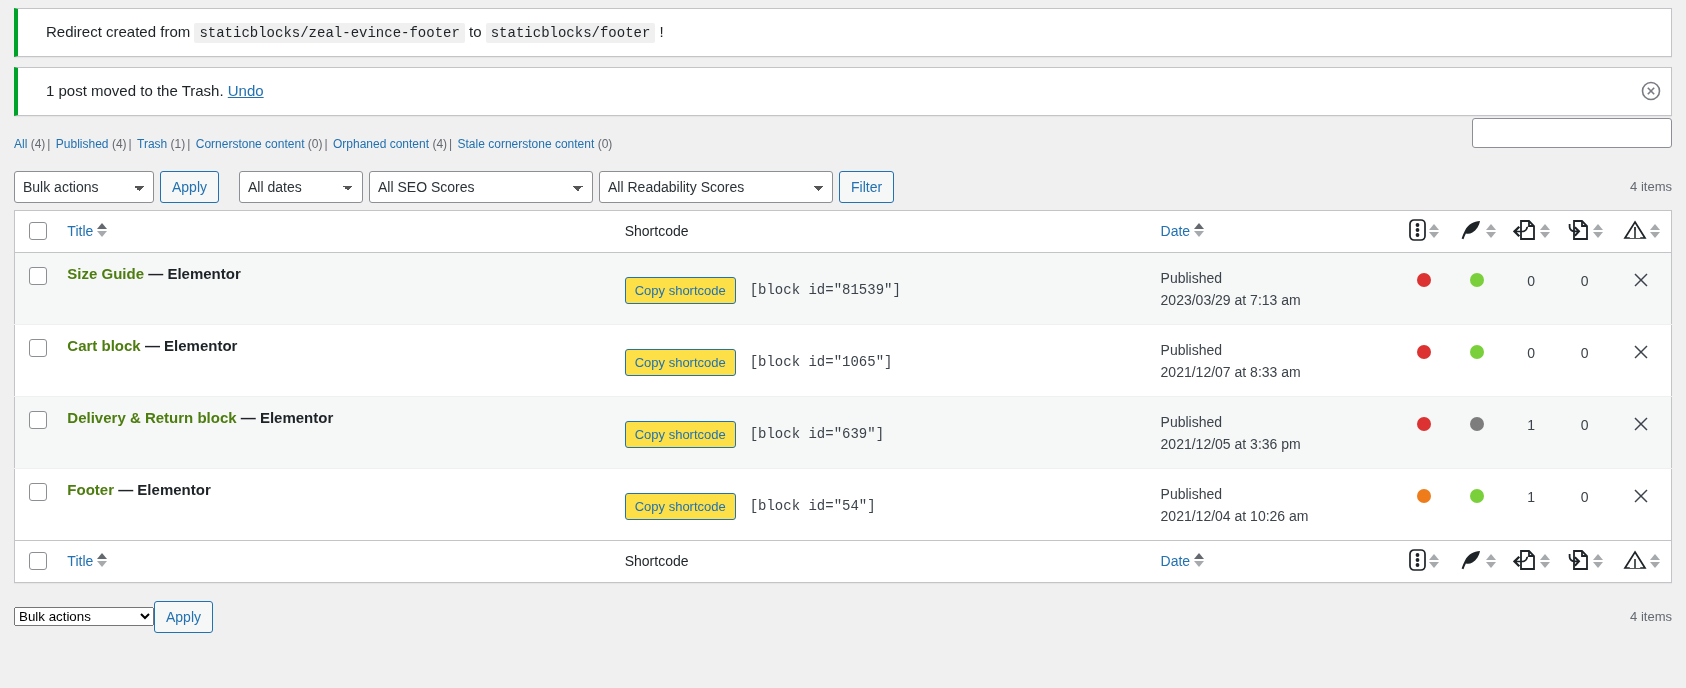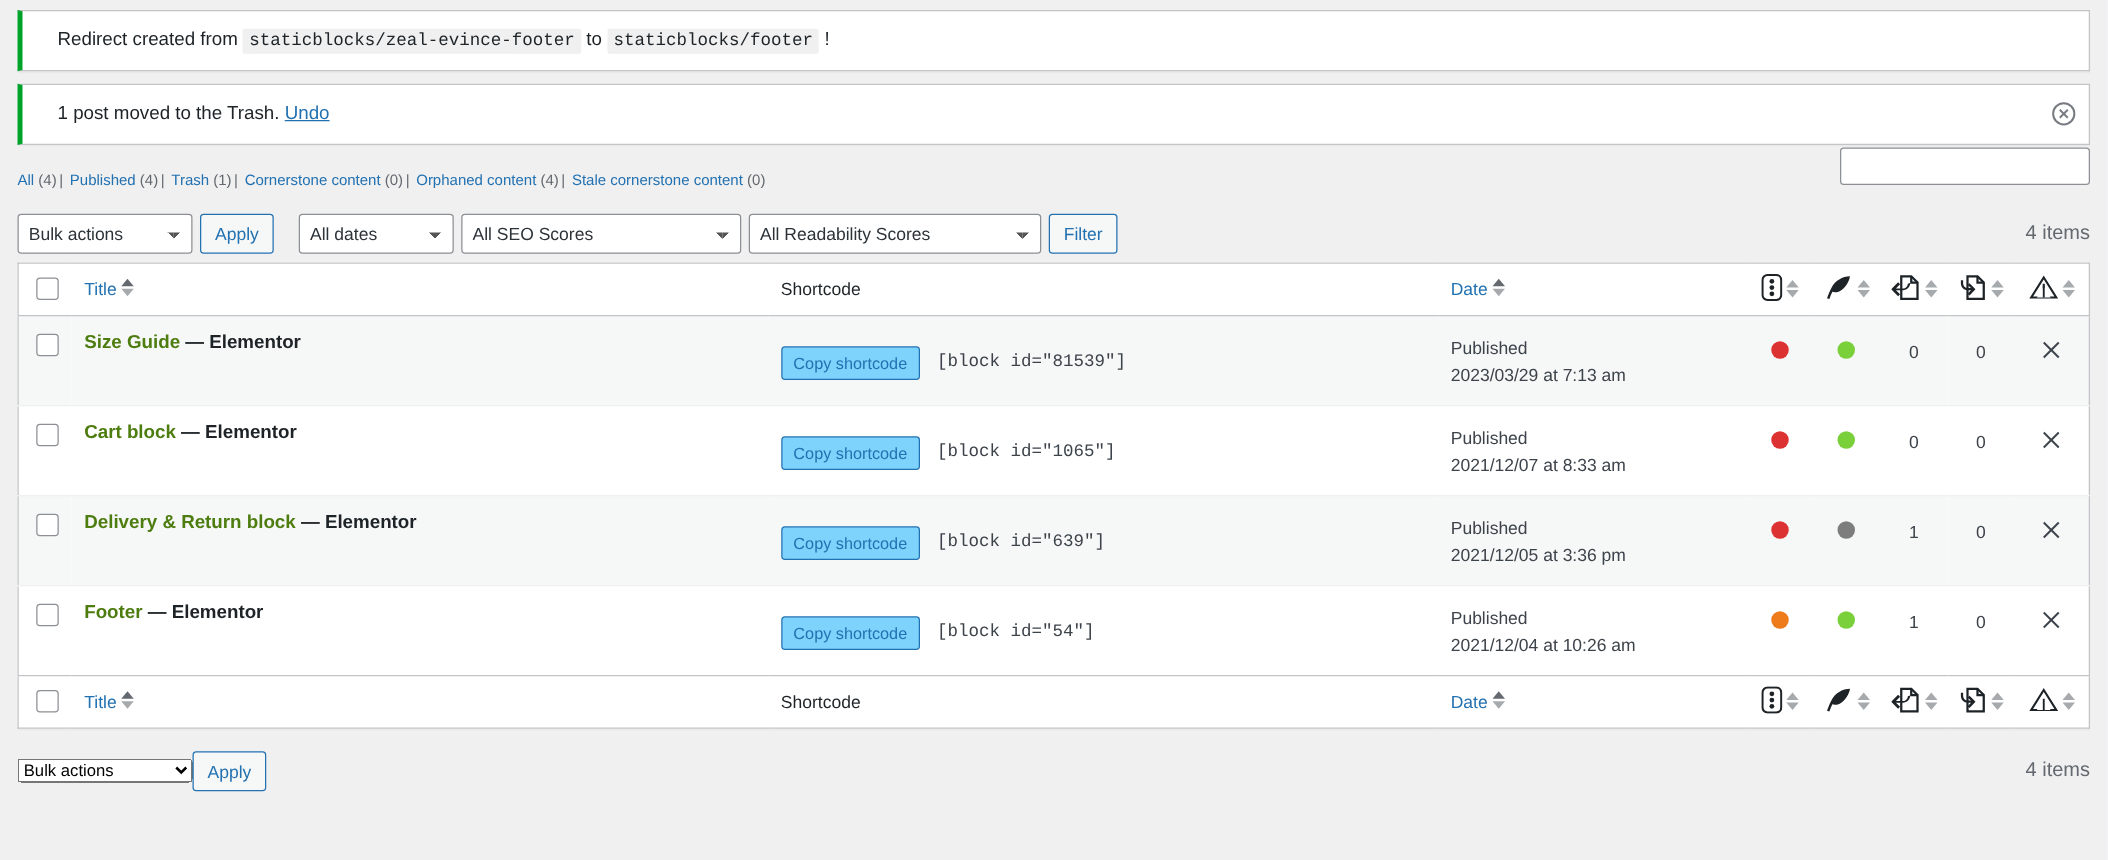--- a/index.html
+++ b/index.html
@@ -123,21 +123,21 @@
     cursor: pointer;
   }
   .sel-bulk { width: 140px; }
   .sel-dates { width: 124px; }
   .sel-seo { width: 224px; }
   .sel-read { width: 234px; }
   .displaying-num {
     position: absolute;
     right: 0;
     color: #646970;
-    font-size: 16px;
+    font-size: 13px;
   }
 
   
   table.wp-list {
     width: 100%;
     border-collapse: collapse;
     background: #fff;
     border: 1px solid #c3c4c7;
     box-shadow: 0 1px 1px rgba(0,0,0,.04);
     table-layout: fixed;
@@ -193,21 +193,21 @@
   .row-title {
     font-size: 15px;
     font-weight: 700;
   }
   .row-title a { color: #4d7c0f; text-decoration: none; }
   .row-title .suffix { color: #1d2327; font-weight: 700; }
 
   td.shortcode-cell { padding-top: 24px; }
   .copy-btn {
     display: inline-block;
-    background: #7dd3fc;
+    background: #fde047;
     border: 1px solid #2271b1;
     color: #2271b1;
     border-radius: 3px;
     font-size: 13px;
     padding: 5px 9px;
     cursor: pointer;
     font-family: "Liberation Sans", sans-serif;
     vertical-align: middle;
   }
   .shortcode-text {

